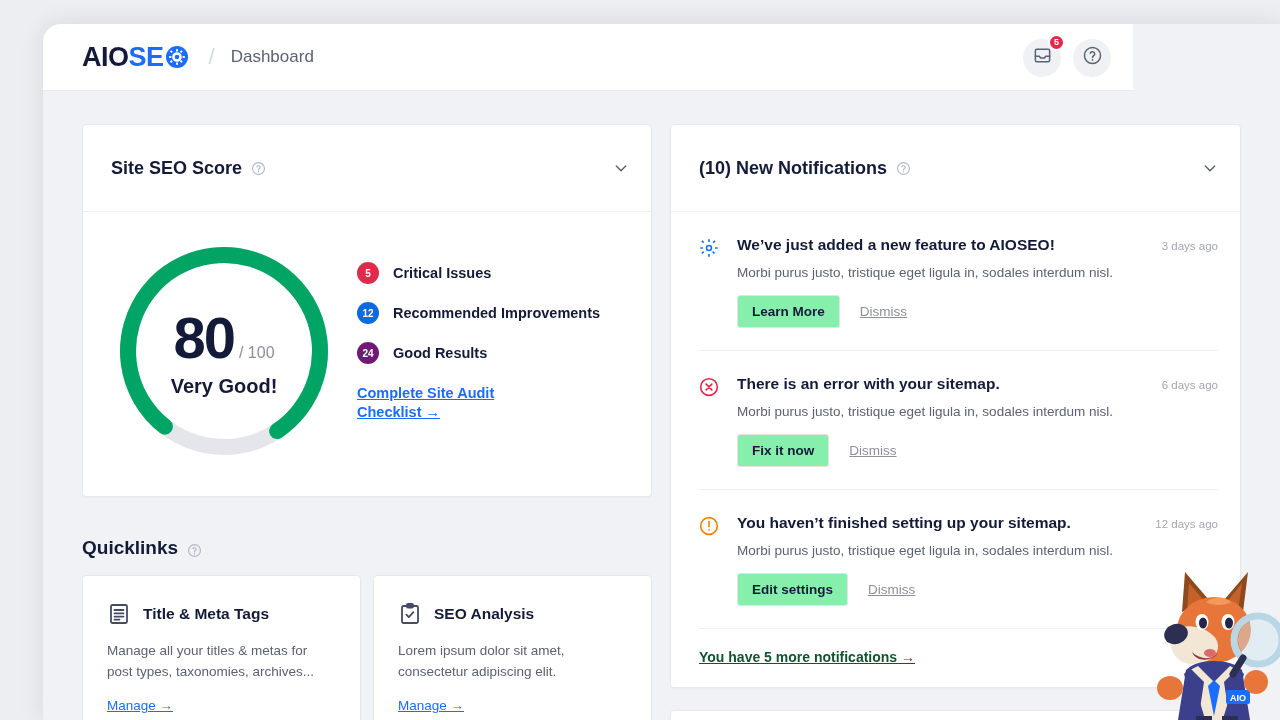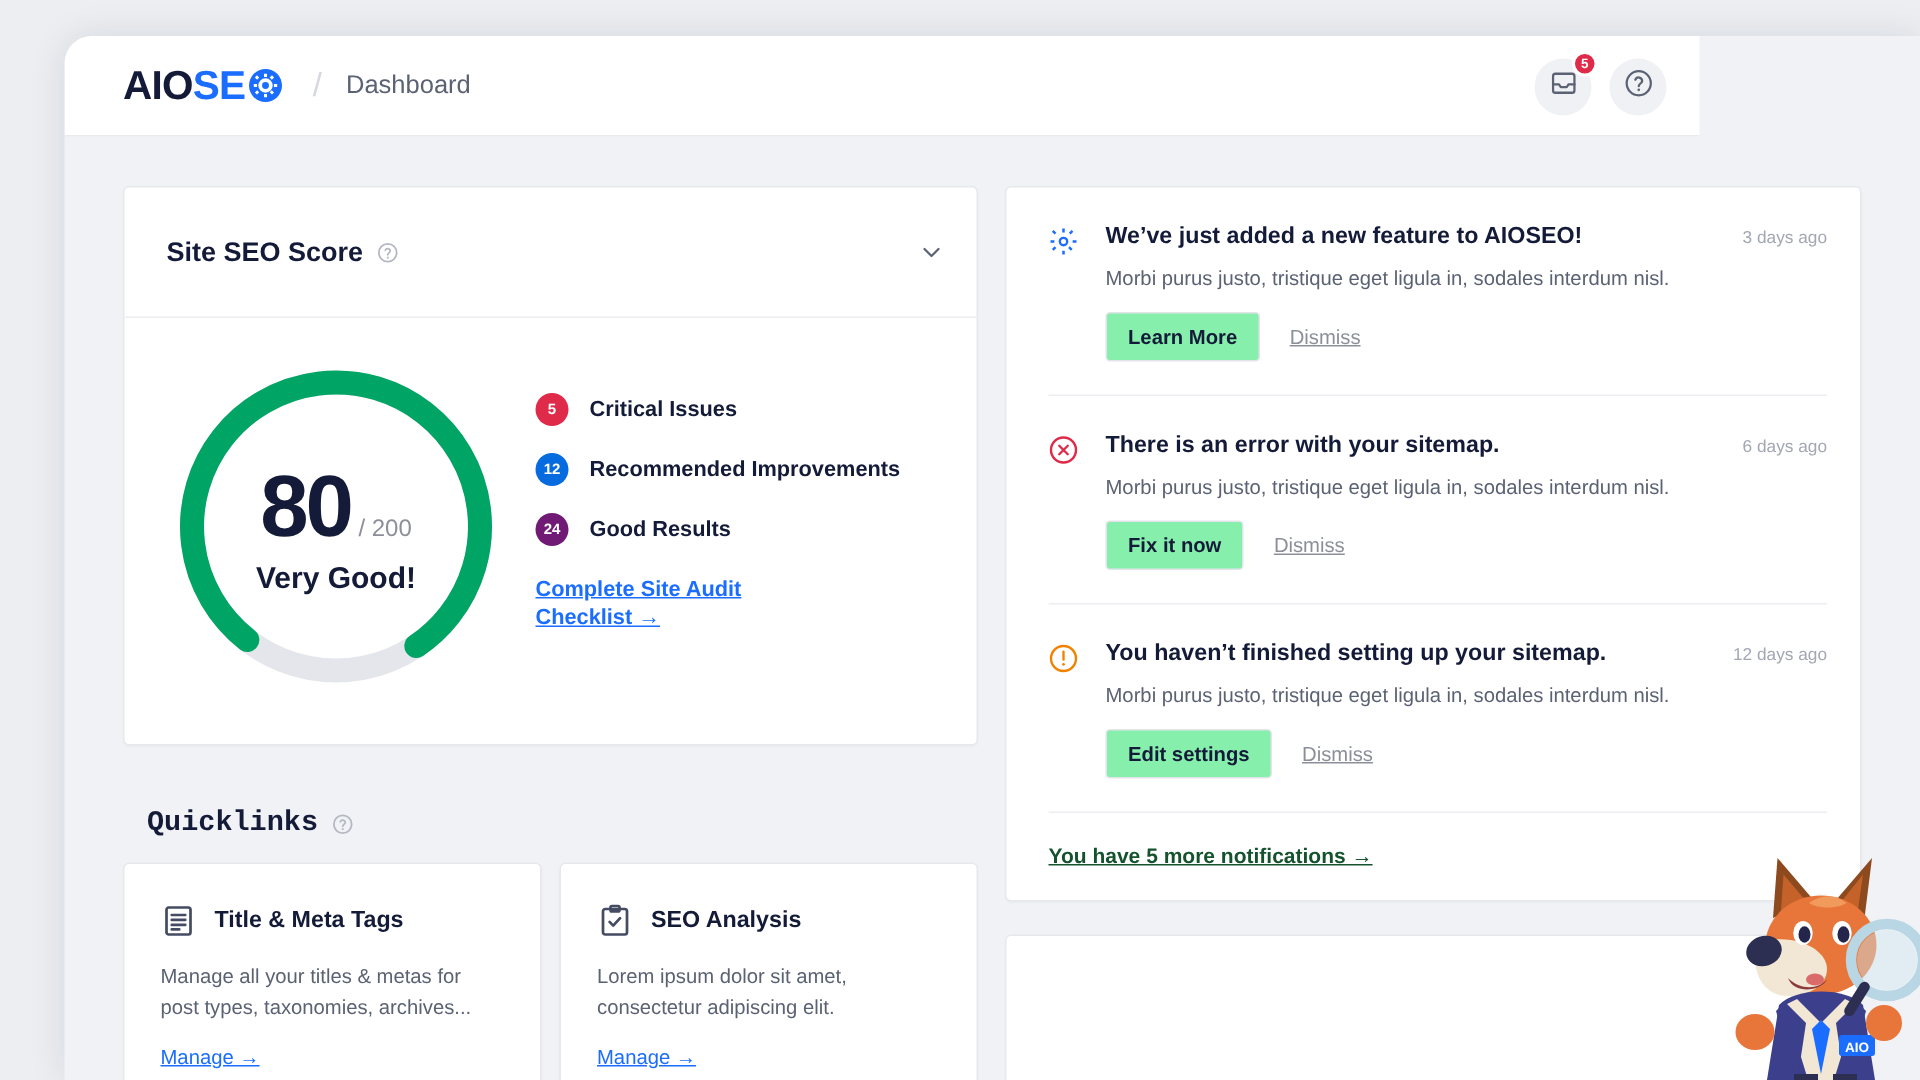--- a/index.html
+++ b/index.html
@@ -117,22 +117,22 @@
   .stat-label { margin-left: 14px; font-size: 14.5px; font-weight: bold; color: #141b38; }
   .audit-link {
     display: block; margin-top: 20px; max-width: 140px;
     color: #1a6dff; font-size: 14.5px; font-weight: bold;
     text-decoration: underline; line-height: 19px; cursor: pointer;
   }
 
   
   .section-title {
     display: flex; align-items: center;
-    margin: 40px 0 16px 16px;
-    font-size: 19px; font-weight: bold; color: #141b38; font-family: Liberation Mono, monospace;
+    margin: 40px 0 16px 0;
+    font-size: 19px; font-weight: bold; color: #141b38;
   }
   .ql-grid { display: flex; gap: 12px; }
   .ql-card { width: 279px; padding: 26px 24px 22px 24px; }
   .ql-head { display: flex; align-items: center; margin-bottom: 14px; }
   .ql-icon { width: 24px; height: 24px; margin-right: 12px; flex: 0 0 24px; }
   .ql-title { font-size: 15.5px; font-weight: bold; color: #141b38; }
   .ql-desc { font-size: 13.5px; color: #5b6273; line-height: 21px; margin-bottom: 14px; }
   .ql-manage { font-size: 13.5px; color: #1a6dff; text-decoration: underline; cursor: pointer; }
 
   
@@ -233,21 +233,21 @@
 
       <div class="score-body">
         <div class="donut-wrap">
           <svg width="222" height="222" viewBox="0 0 222 222">
             <circle cx="111" cy="111" r="96" fill="none" stroke="#e4e6eb" stroke-width="16" stroke-linecap="round"></circle>
             <circle id="donut-arc" cx="111" cy="111" r="96" fill="none" stroke="#00a464" stroke-width="16" stroke-linecap="round" transform="rotate(128 111 111)" stroke-dasharray="482.5486315913922 603.1857894892403"></circle>
           </svg>
           <div class="donut-center">
             <div class="score-num-row">
               <span class="score-num">80</span>
-              <span class="score-den">/ 200</span>
+              <span class="score-den">/ 100</span>
             </div>
             <div class="score-label">Very Good!</div>
           </div>
         </div>
 
         <div class="stats">
           <div class="stat-row">
             <span class="dot" style="background:#df2a4a">5</span>
             <span class="stat-label">Critical Issues</span>
           </div>
@@ -302,20 +302,35 @@
           <span class="ql-title">SEO Analysis</span>
         </div>
         <div class="ql-desc">Lorem ipsum dolor sit amet, consectetur adipiscing elit.</div>
         <a class="ql-manage">Manage →</a>
       </div>
     </div>
   </div>
 
   <div class="col-right">
     <div class="card">
+      <div class="card-head">
+        <span class="card-title">(10) New Notifications</span>
+        <span class="q-icon">
+          <svg viewBox="0 0 24 24" width="15" height="15" fill="none" stroke="#b4b8c2" stroke-width="1.9">
+            <circle cx="12" cy="12" r="9.5"></circle>
+            <path d="M9.4 9.3a2.7 2.7 0 015.2.9c0 1.8-2.6 2.2-2.6 4" stroke-linecap="round"></path>
+            <circle cx="12" cy="17.2" r="1.1" fill="#b4b8c2" stroke="none"></circle>
+          </svg>
+        </span>
+        <span class="chev">
+          <svg width="16" height="16" viewBox="0 0 24 24" fill="none" stroke="#5b6273" stroke-width="2.2" stroke-linecap="round" stroke-linejoin="round">
+              <path d="M5 9l7 7 7-7"></path>
+            </svg>
+        </span>
+      </div>
 
       <div class="notif-list">
 
         <div class="notif">
           <span class="notif-icon">
             <svg viewBox="0 0 24 24" width="20" height="20" fill="#1a6dff">
               <path d="M12 8.1a3.9 3.9 0 100 7.8 3.9 3.9 0 000-7.8zm0 5.9a2 2 0 110-4 2 2 0 010 4z"></path>
               <path d="M11 1.6h2v3.1h-2zM11 19.3h2v3.1h-2zM1.6 11h3.1v2H1.6zM19.3 11h3.1v2h-3.1zM4.1 2.7l2.2 2.2-1.4 1.4-2.2-2.2zM17.1 15.7l2.2 2.2-1.4 1.4-2.2-2.2zM19.9 4.1l-2.2 2.2-1.4-1.4 2.2-2.2zM6.3 17.1l-2.2 2.2-1.4-1.4 2.2-2.2z"></path>
             </svg>
           </span>

